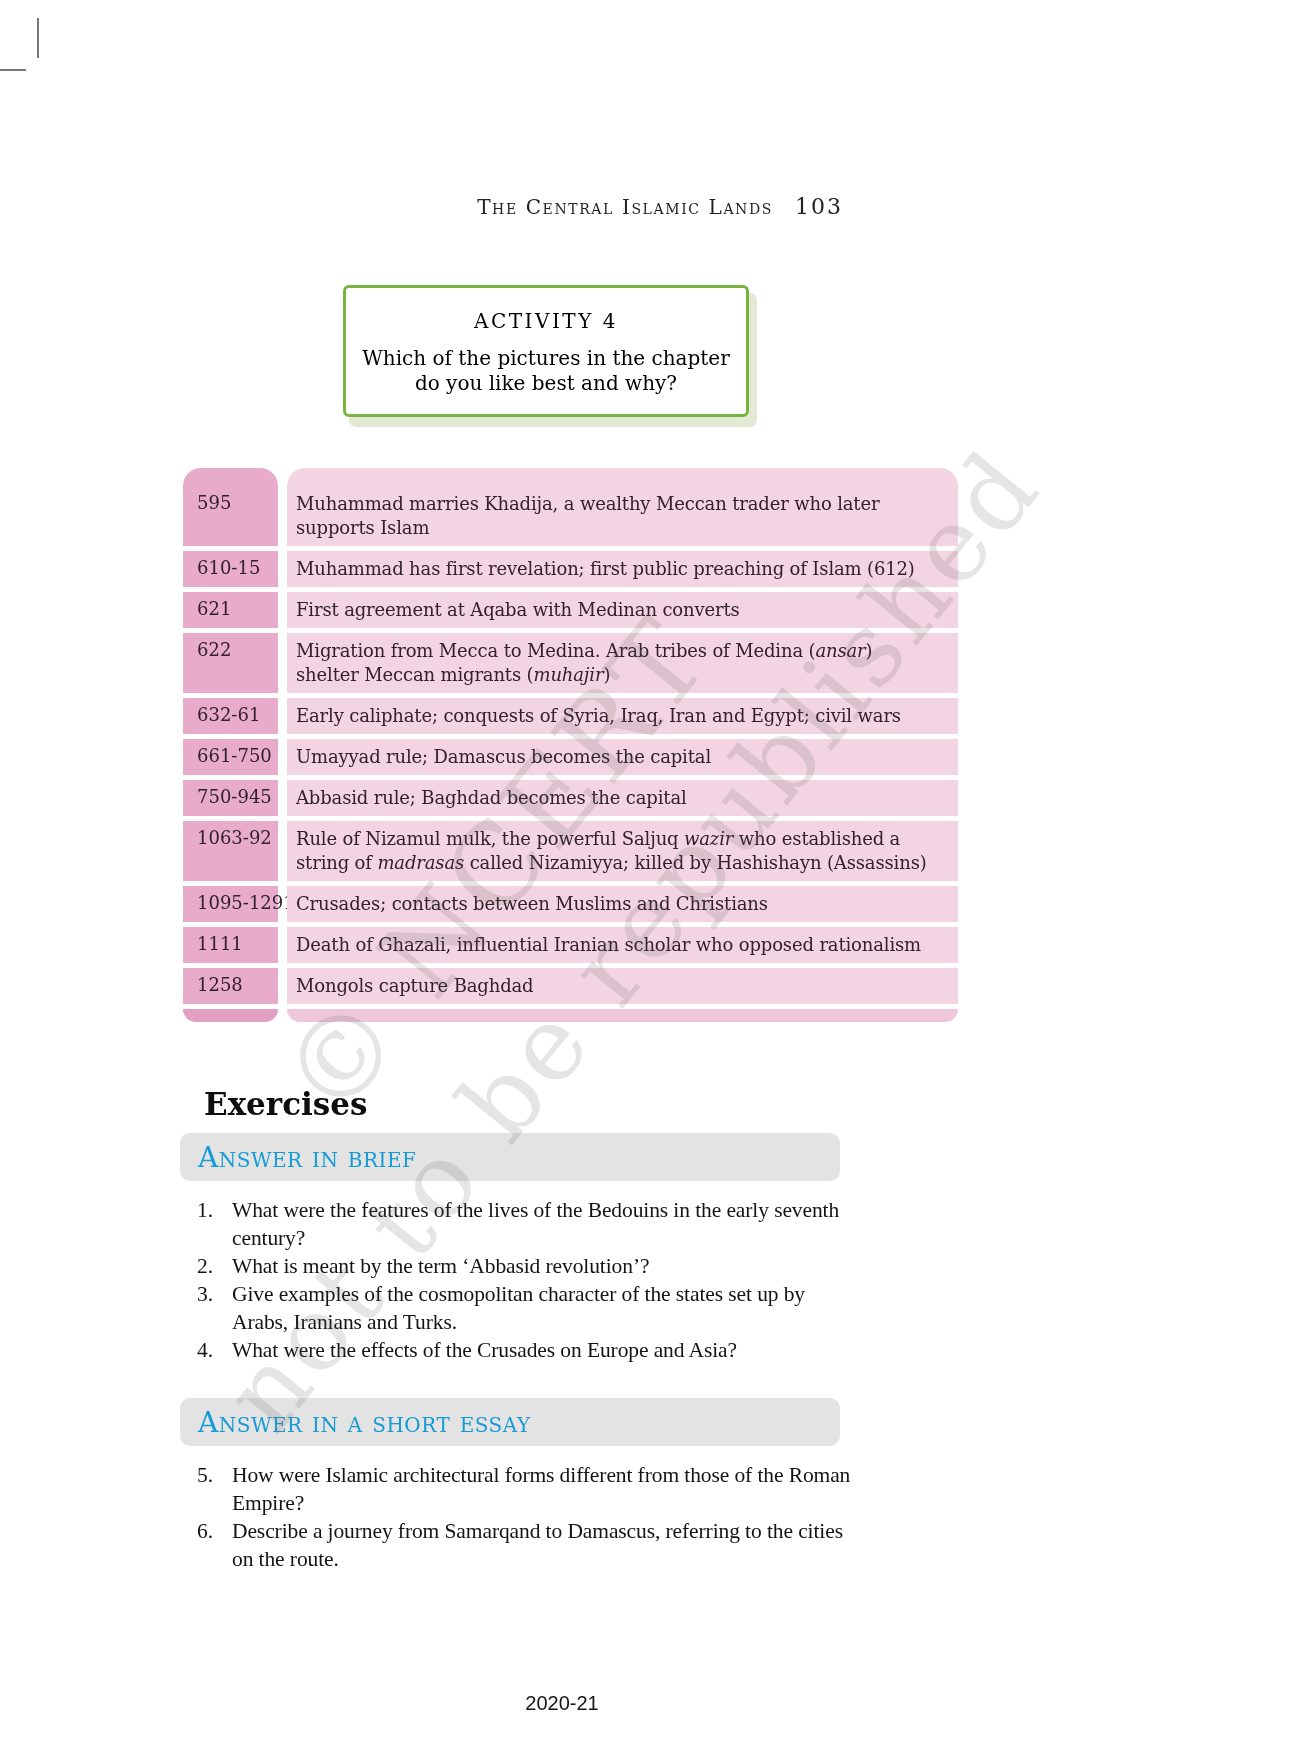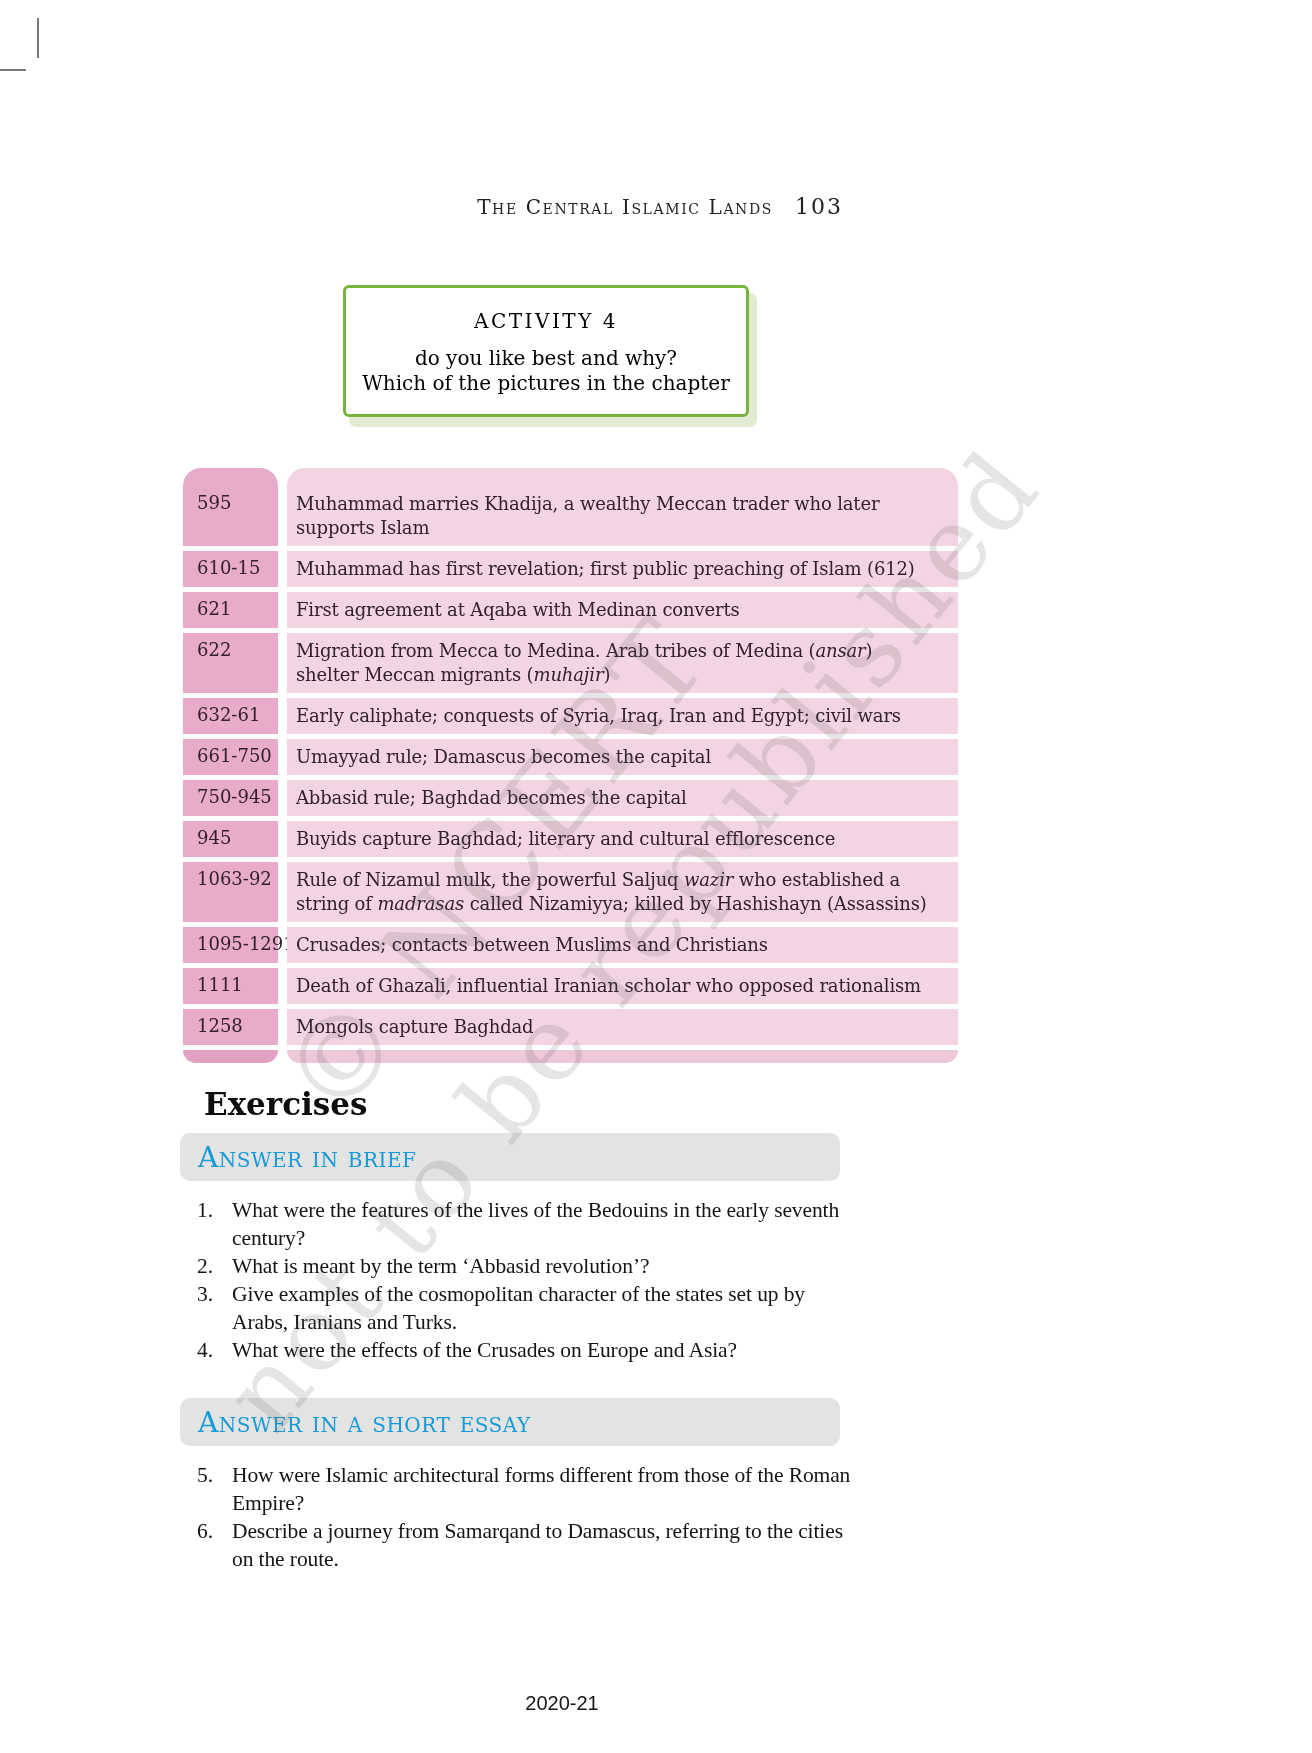--- a/index.html
+++ b/index.html
@@ -90,22 +90,22 @@
   <div class="crop tr-v"></div>
   <div class="crop tr-h"></div>
 
   <div class="header">
     <span class="h-title">The Central Islamic Lands</span><span class="h-num">103</span>
   </div>
 
   <div class="activity">
     <div class="a-title">ACTIVITY 4</div>
     <div class="a-body">
+      <div>Which of the pictures in the chapter</div>
       <div>do you like best and why?</div>
-      <div>Which of the pictures in the chapter</div>
     </div>
   </div>
 
   <div class="timeline" id="timeline">
 
   <div class="t-row first">
     <div class="t-year">595</div>
     <div class="t-gap"></div>
     <div class="t-event"><span>Muhammad marries Khadija, a wealthy Meccan trader who later</span><br><span>supports Islam</span></div>
   </div>
@@ -139,25 +139,20 @@
     <div class="t-gap"></div>
     <div class="t-event"><span>Umayyad rule; Damascus becomes the capital</span></div>
   </div>
 
   <div class="t-row">
     <div class="t-year">750-945</div>
     <div class="t-gap"></div>
     <div class="t-event"><span>Abbasid rule; Baghdad becomes the capital</span></div>
   </div>
 
-  <div class="t-row">
-    <div class="t-year">945</div>
-    <div class="t-gap"></div>
-    <div class="t-event"><span>Buyids capture Baghdad; literary and cultural efflorescence</span></div>
-  </div>
 
   <div class="t-row">
     <div class="t-year">1063-92</div>
     <div class="t-gap"></div>
     <div class="t-event"><span>Rule of Nizamul mulk, the powerful Saljuq </span><i>wazir</i><span> who established a</span><br><span>string of </span><i>madrasas</i><span> called Nizamiyya; killed by Hashishayn (Assassins)</span></div>
   </div>
 
   <div class="t-row">
     <div class="t-year">1095-1291</div>
     <div class="t-gap"></div>

